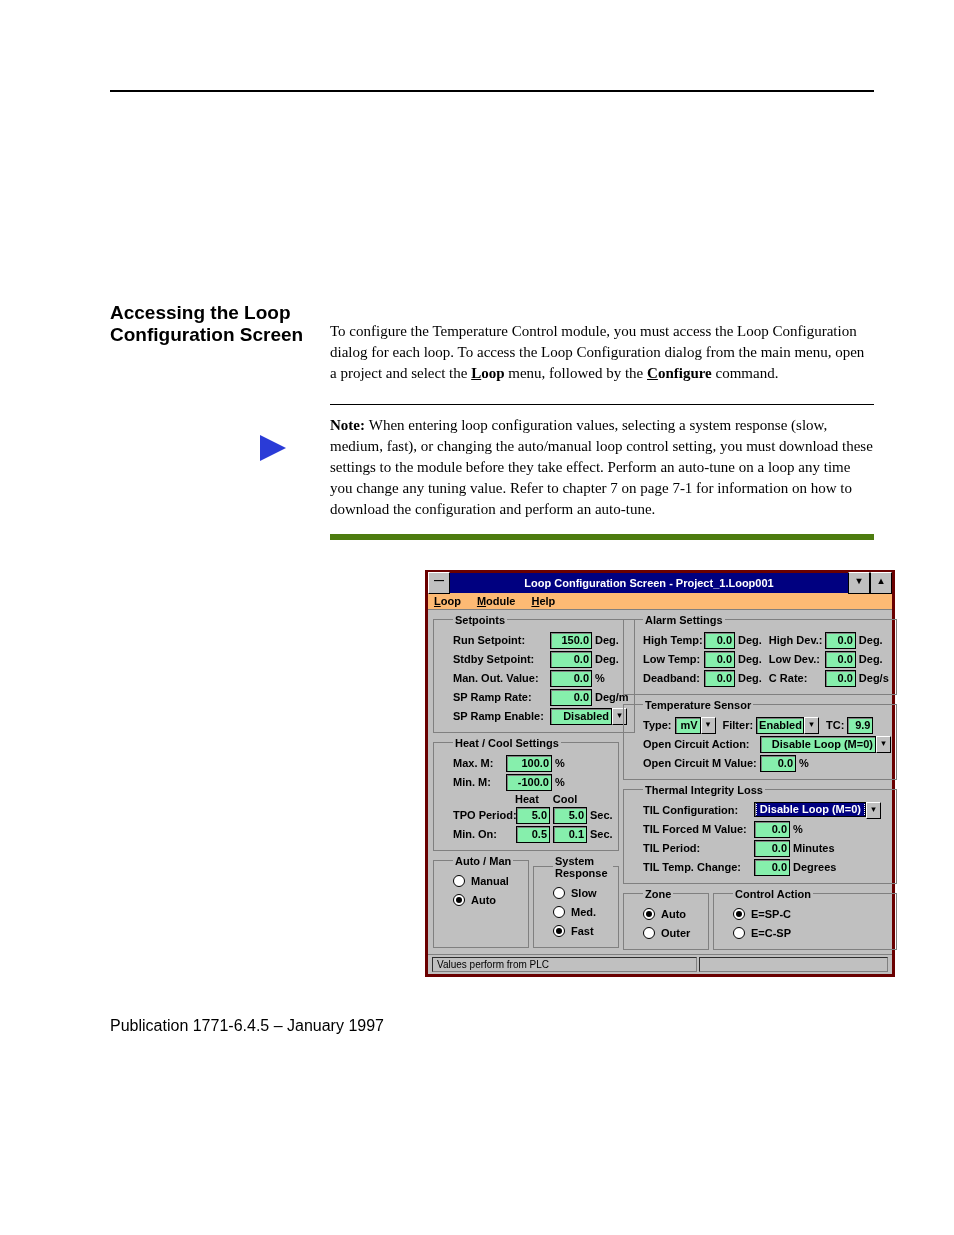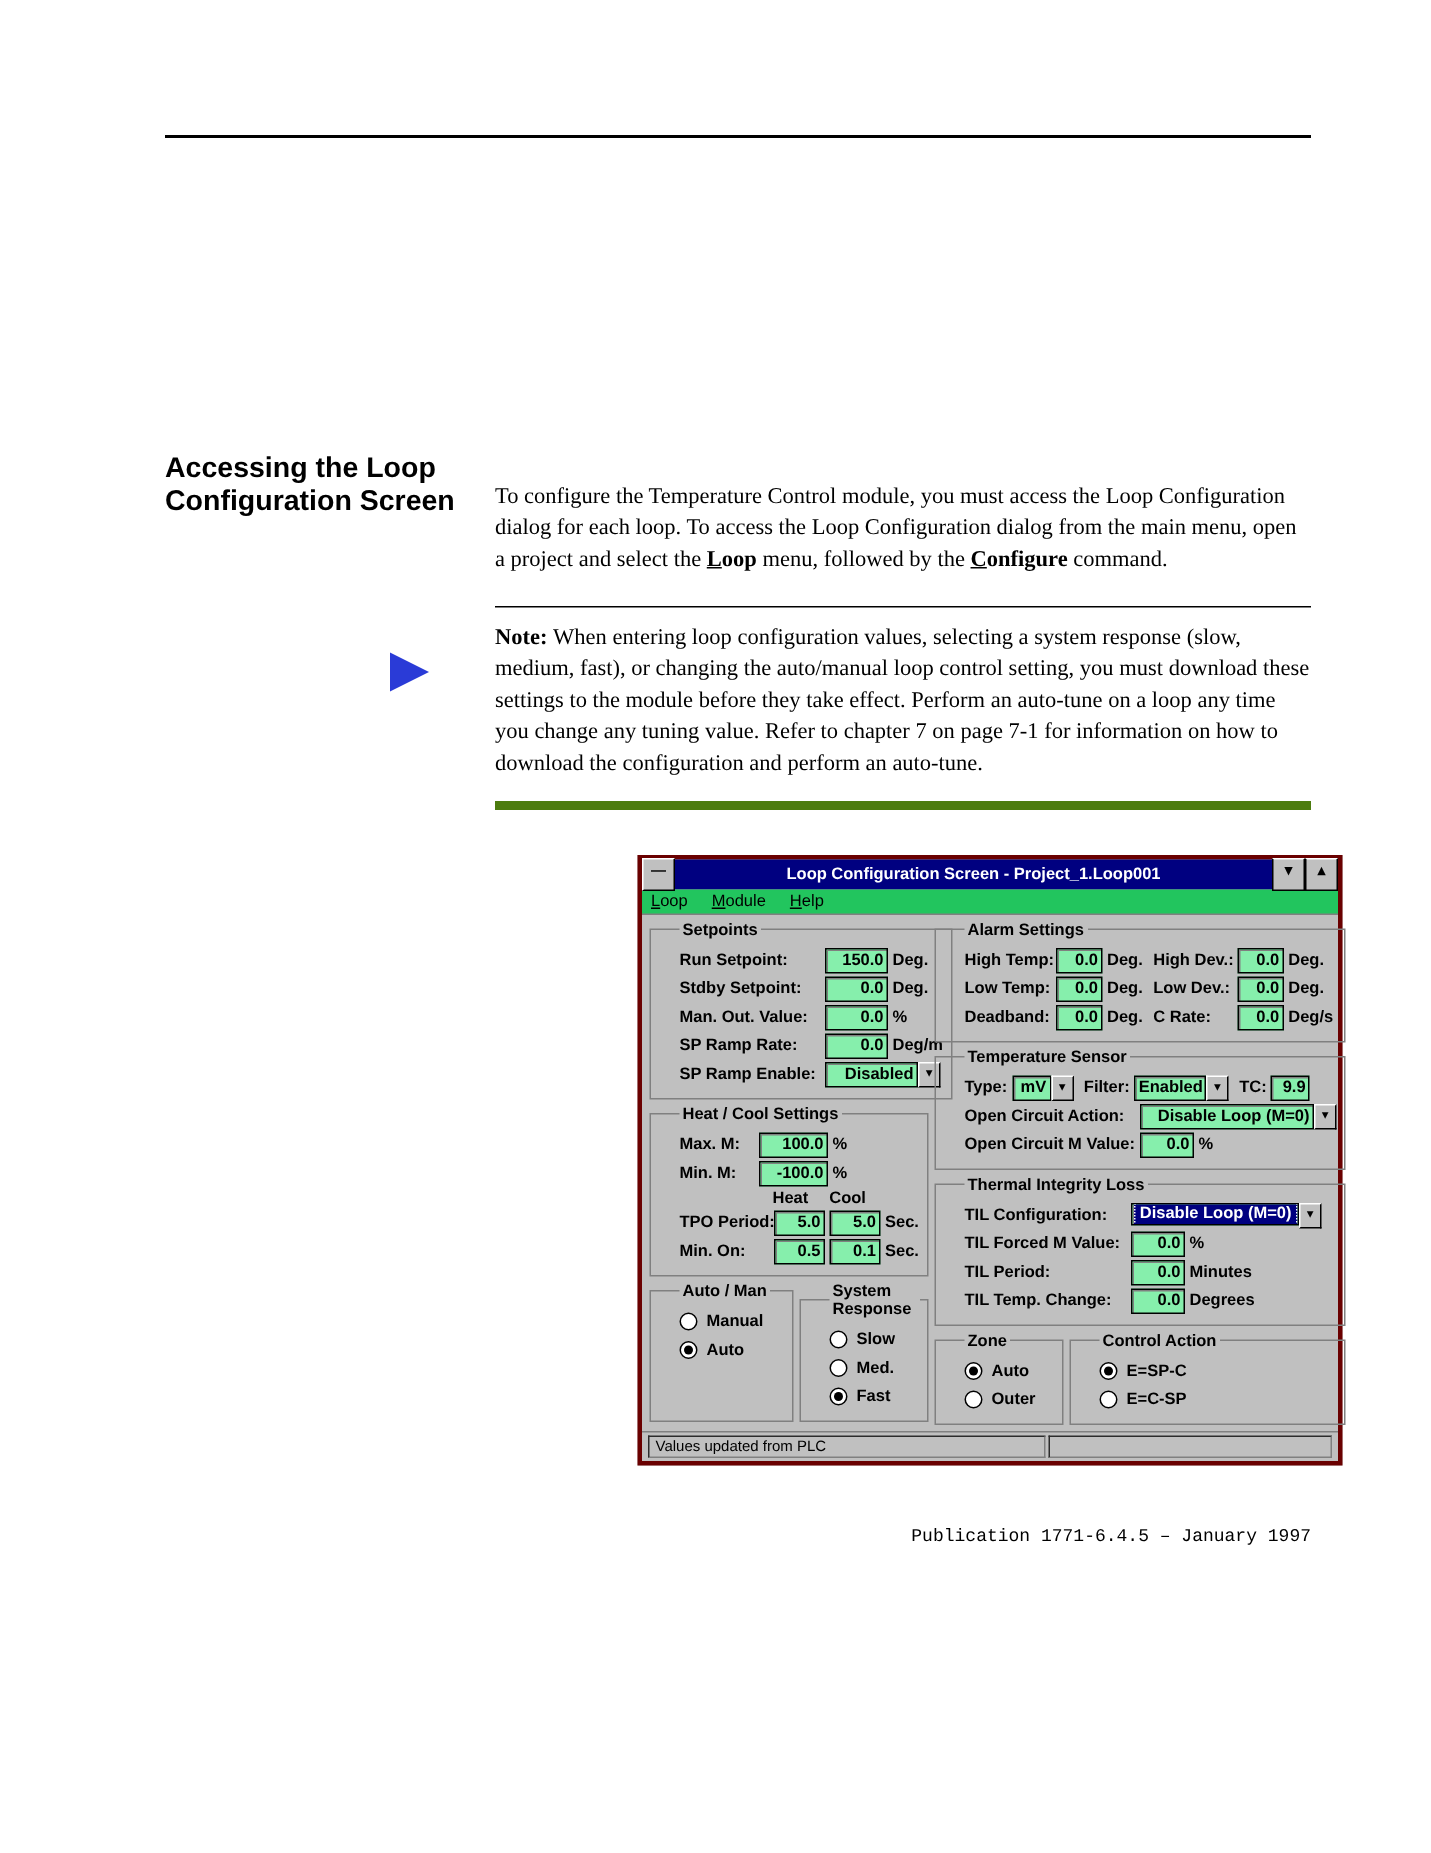--- a/index.html
+++ b/index.html
@@ -42,23 +42,22 @@
   .tip-arrow {
     position: absolute;
     left: -70px;
     top: 30px;
     width: 0; height: 0;
     border-left: 26px solid #2a3bd7;
     border-top: 13px solid transparent;
     border-bottom: 13px solid transparent;
   }
   .pub-footer {
-    font-family: Liberation Mono, monospace;
-    font-size: 12px;
-    text-align: right;
+    font-family: Liberation Sans, sans-serif;
+    font-size: 16px;
     margin-top: 40px;
   }
 
   
   .win {
     width: 464px;
     margin-left: 315px;
     border: 3px solid #6a0000;
     background: #c0c0c0;
     font-family: "MS Sans Serif", Arial, sans-serif;
@@ -82,25 +81,26 @@
     border-top: 1px solid #fff;
     border-bottom: 1px solid #000;
     text-align: center;
     line-height: 16px;
     color: #000;
     font-size: 10px;
   }
   .capbtn { border-left: 1px solid #000; }
   .title-text { flex: 1; text-align: center; font-size: 11px; }
   .menubar {
-    background: #22c55e;
+    background: #fdba74;
     border-bottom: 1px solid #808080;
     padding: 2px 6px;
     display: flex;
     gap: 16px;
+    font-weight: bold;
   }
   .menubar span.u { text-decoration: underline; }
   .client {
     padding: 4px 5px 4px 5px;
     display: flex;
     gap: 4px;
   }
   .col { display: flex; flex-direction: column; gap: 4px; }
   .col-left { width: 186px; }
   .col-right { flex: 1; }
@@ -426,19 +426,19 @@
             <div class="row">
                 <span class="radio"></span>
                 <span class="lbl">E=C-SP</span>
               </div>
           </fieldset>
         </div>
       </div>
     </div>
 
     <div class="status">
-      <div class="cell">Values updated from PLC</div>
+      <div class="cell">Values perform from PLC</div>
       <div class="cell"></div>
     </div>
   </div>
 
   <div class="pub-footer">Publication 1771-6.4.5 – January 1997</div>
 </div>
 
 </body></html>

